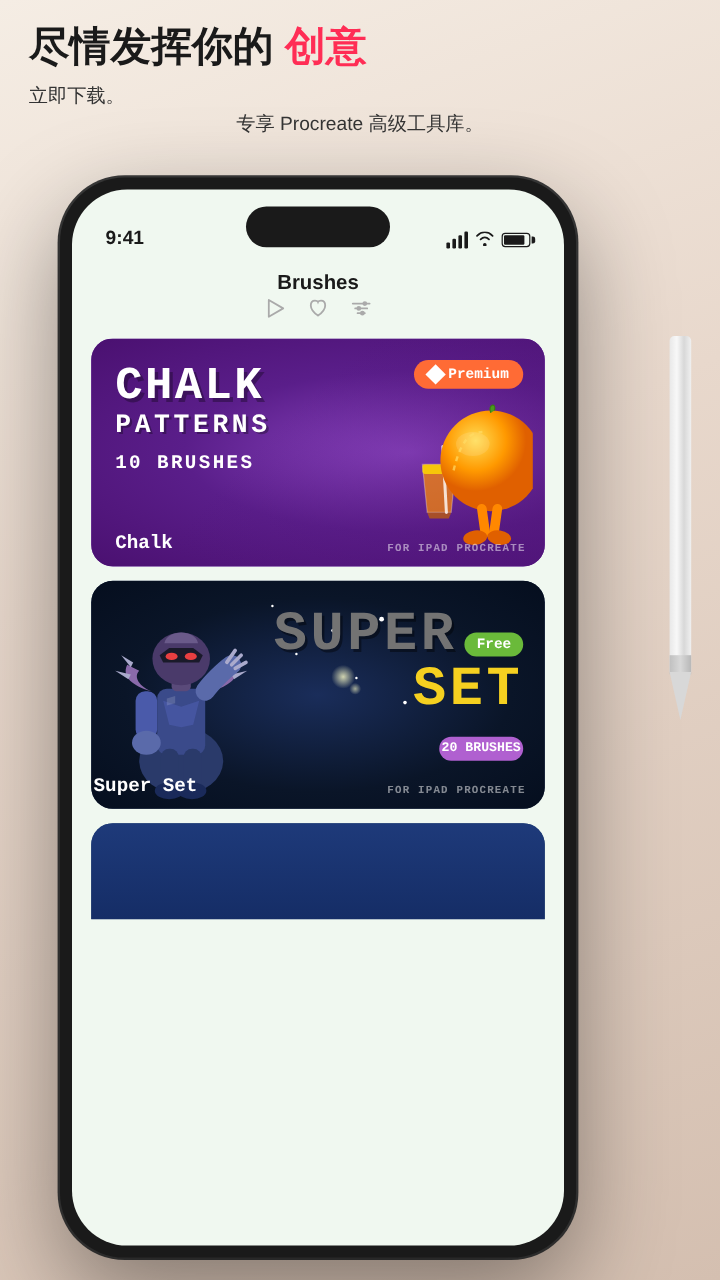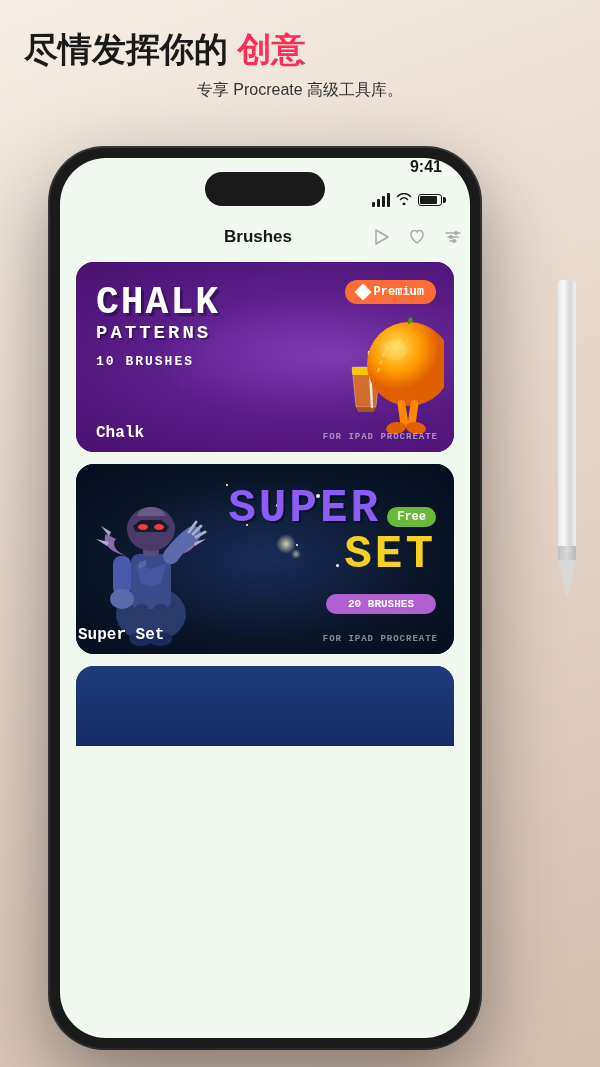--- a/index.html
+++ b/index.html
@@ -15,21 +15,21 @@
     
     .bg {
       position: absolute;
       inset: 0;
       background: linear-gradient(160deg, #f5ede4 0%, #e8d8cc 40%, #d4bfb0 100%);
     }
 
     
     .top-section {
       position: absolute;
-      top: 29px;
+      top: 19px;
       left: 24px;
       right: 24px;
       z-index: 10;
     }
 
     .headline {
       font-size: 34px;
       font-weight: 800;
       color: #1a1a1a;
       line-height: 1.2;
@@ -95,21 +95,20 @@
       position: absolute;
       top: 0;
       left: 0;
       right: 0;
       height: 58px;
       display: flex;
       align-items: flex-end;
       padding: 0 28px 8px;
       justify-content: space-between;
       z-index: 15;
-      flex-direction: column;
     }
 
     .status-time {
       font-size: 16px;
       font-weight: 600;
       color: #1a1a1a;
     }
 
     .status-icons {
       display: flex;
@@ -171,20 +170,21 @@
       display: flex;
       flex-direction: column;
     }
 
     
     .app-header {
       display: flex;
       align-items: center;
       justify-content: flex-start;
       padding: 10px 6px 14px;
+      flex-direction: column;
     }
 
     .header-title {
       font-size: 17px;
       font-weight: 600;
       color: #1a1a1a;
       flex: 1;
       text-align: center;
     }
 
@@ -273,29 +273,29 @@
     .chalk-title {
       font-size: 38px;
       font-weight: 900;
       color: #fff;
       line-height: 1;
       letter-spacing: 2px;
       text-shadow: 3px 3px 0 rgba(0,0,0,0.3);
     }
 
     .chalk-subtitle {
-      font-size: 19px;
+      font-size: 22px;
       font-weight: 900;
       color: #fff;
       letter-spacing: 3px;
       text-shadow: 2px 2px 0 rgba(0,0,0,0.3);
     }
 
     .chalk-brushes {
-      font-size: 13px;
+      font-size: 16px;
       font-weight: 700;
       color: #fff;
       letter-spacing: 2px;
       margin-top: 10px;
     }
 
     .card-chalk-bottom {
       position: absolute;
       bottom: 10px;
       left: 20px;
@@ -378,21 +378,21 @@
     .card-super-text {
       position: absolute;
       top: 22px;
       right: 18px;
       text-align: right;
     }
 
     .super-title {
       font-size: 46px;
       font-weight: 900;
-      color: #8b5cf6;
+      color: #737373;
       line-height: 1;
       letter-spacing: 3px;
       text-shadow: 2px 2px 0 rgba(0,0,0,0.4);
     }
 
     .super-set {
       font-size: 46px;
       font-weight: 900;
       color: #f5d020;
       line-height: 1;
@@ -409,21 +409,21 @@
       border-radius: 12px;
       margin-left: 6px;
       vertical-align: middle;
     }
 
     .brushes-badge {
       background: #b060d0;
       color: #fff;
       font-size: 11px;
       font-weight: 700;
-      padding: 4px 22px;
+      padding: 4px 2px;
       border-radius: 12px;
       margin-top: 8px;
       display: inline-block;
     }
 
     .card-super-bottom {
       position: absolute;
       bottom: 10px;
       left: 2px;
     }
@@ -507,20 +507,21 @@
   </style>
 </head>
 <body>
 
 <div class="bg"></div>
 
 <div class="top-section">
   <div class="headline">
     <span>尽情发挥你的 </span><span class="accent">创意</span>
   </div>
+  <div class="subtitle-line1">立即下载。</div>
   <div class="subtitle-line2">专享 Procreate 高级工具库。</div>
 </div>
 
 <div class="pencil">
   <div class="pencil-body"></div>
   <div class="pencil-metal"></div>
   <div class="pencil-tip"></div>
 </div>
 
 <div class="phone">

